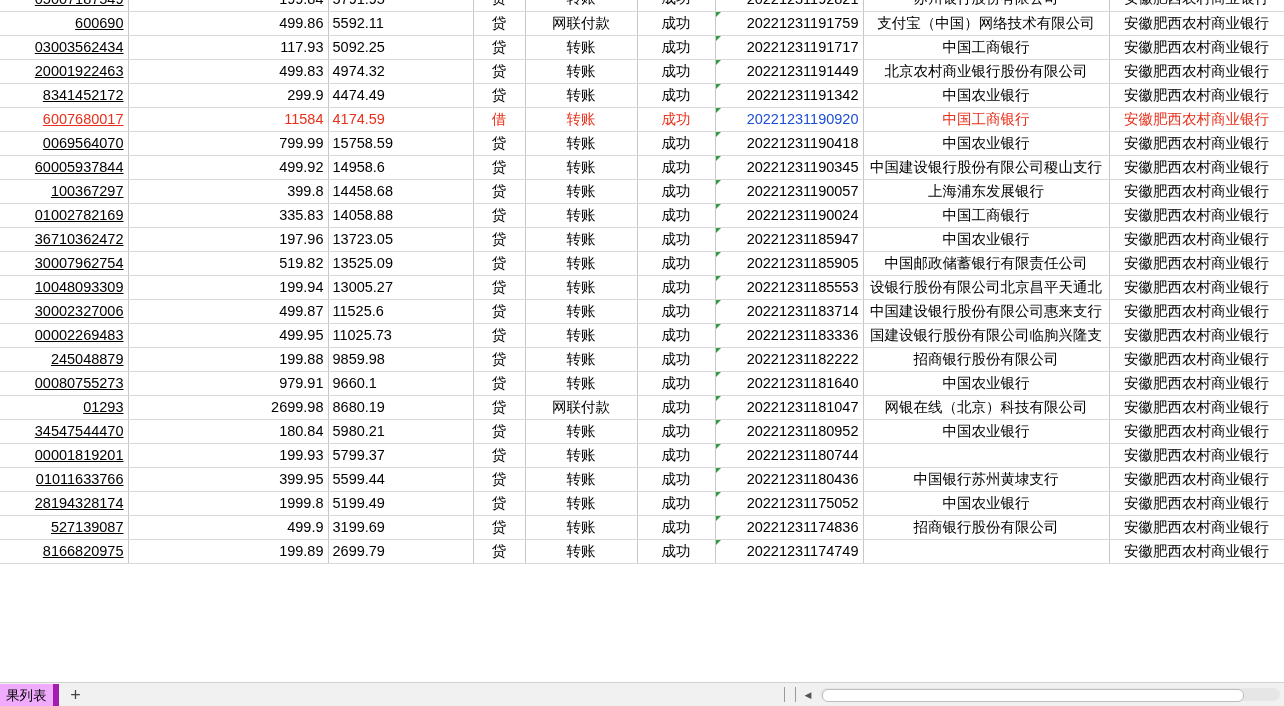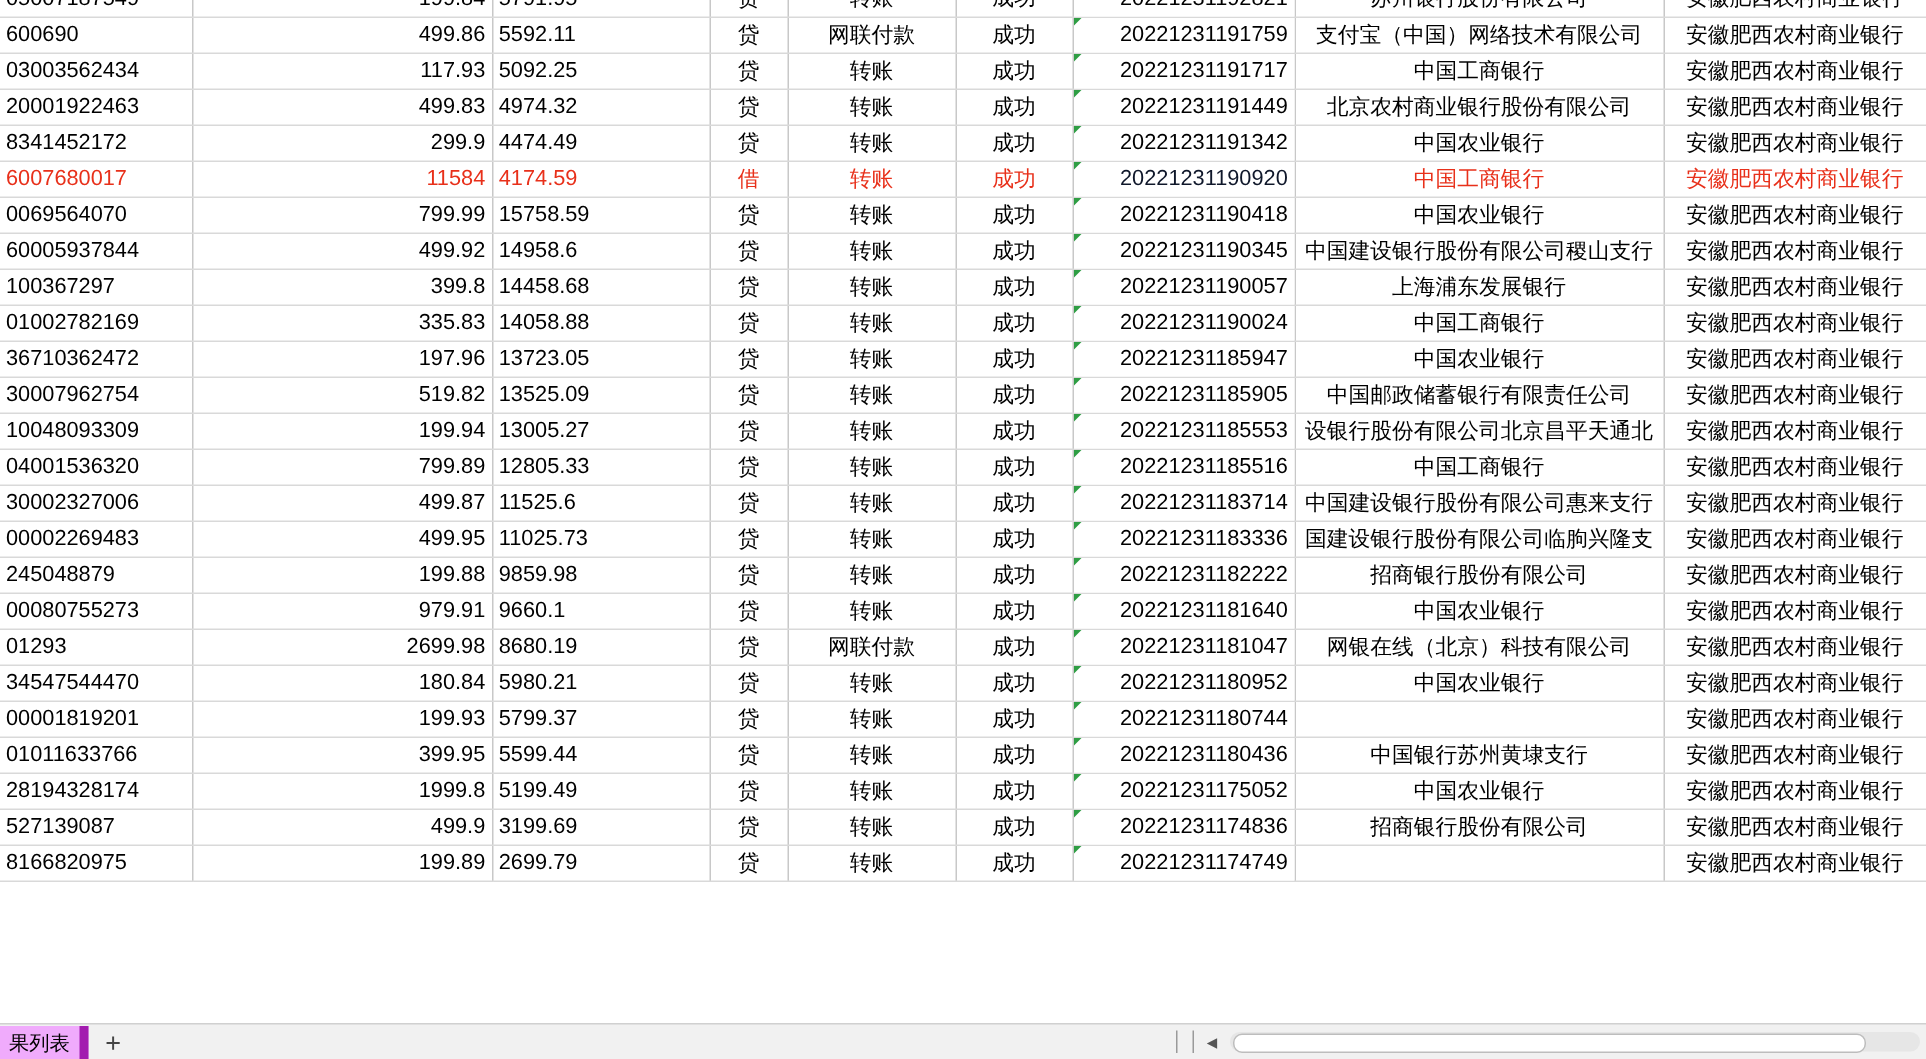--- a/index.html
+++ b/index.html
@@ -33,33 +33,33 @@
     border-bottom: 1px solid #d9d9d9;
     font-size: 14.5px;
     color: #000000;
     padding: 0 4px;
     white-space: nowrap;
     overflow: hidden;
     vertical-align: middle;
     background: #ffffff;
   }
   
-  .c-acct   { width: 128px; text-align: left; }
+  .c-acct   { width: 128px; text-align: right; text-decoration: underline; }
   .c-amt    { width: 200px; text-align: right; }
   .c-bal    { width: 145px; text-align: left; }
   .c-dc     { width: 52px;  text-align: center; }
   .c-type   { width: 112px; text-align: center; }
   .c-status { width: 78px;  text-align: center; }
   .c-time   { width: 148px; text-align: right; border-right: 1px solid #c8c8c8; position: relative; }
   .c-bank   { width: 246px; text-align: center; }
   .c-own    { width: 175px; text-align: center; border-right: none; }
 
   
   tr.hl td { color: #e8301a; }
-  tr.hl td.c-time { color: #0f172a; }
+  tr.hl td.c-time { color: #1d4ed8; }
   tr.hl td.c-own { color: #e8301a; }
 
   
   td.c-time .cmark {
     position: absolute;
     left: 0;
     top: 0;
     width: 0;
     height: 0;
     border-left: 5px solid #2f9e44;
@@ -274,31 +274,20 @@
         </tr>
         <tr>
           <td class="c-acct">10048093309</td>
           <td class="c-amt">199.94</td>
           <td class="c-bal">13005.27</td>
           <td class="c-dc">贷</td>
           <td class="c-type">转账</td>
           <td class="c-status">成功</td>
           <td class="c-time"><span class="cmark"></span><span>20221231185553</span></td>
           <td class="c-bank">设银行股份有限公司北京昌平天通北</td>
-          <td class="c-own">安徽肥西农村商业银行</td>
-        </tr>
-        <tr>
-          <td class="c-acct">04001536320</td>
-          <td class="c-amt">799.89</td>
-          <td class="c-bal">12805.33</td>
-          <td class="c-dc">贷</td>
-          <td class="c-type">转账</td>
-          <td class="c-status">成功</td>
-          <td class="c-time"><span class="cmark"></span><span>20221231185516</span></td>
-          <td class="c-bank">中国工商银行</td>
           <td class="c-own">安徽肥西农村商业银行</td>
         </tr>
         <tr>
           <td class="c-acct">30002327006</td>
           <td class="c-amt">499.87</td>
           <td class="c-bal">11525.6</td>
           <td class="c-dc">贷</td>
           <td class="c-type">转账</td>
           <td class="c-status">成功</td>
           <td class="c-time"><span class="cmark"></span><span>20221231183714</span></td>

